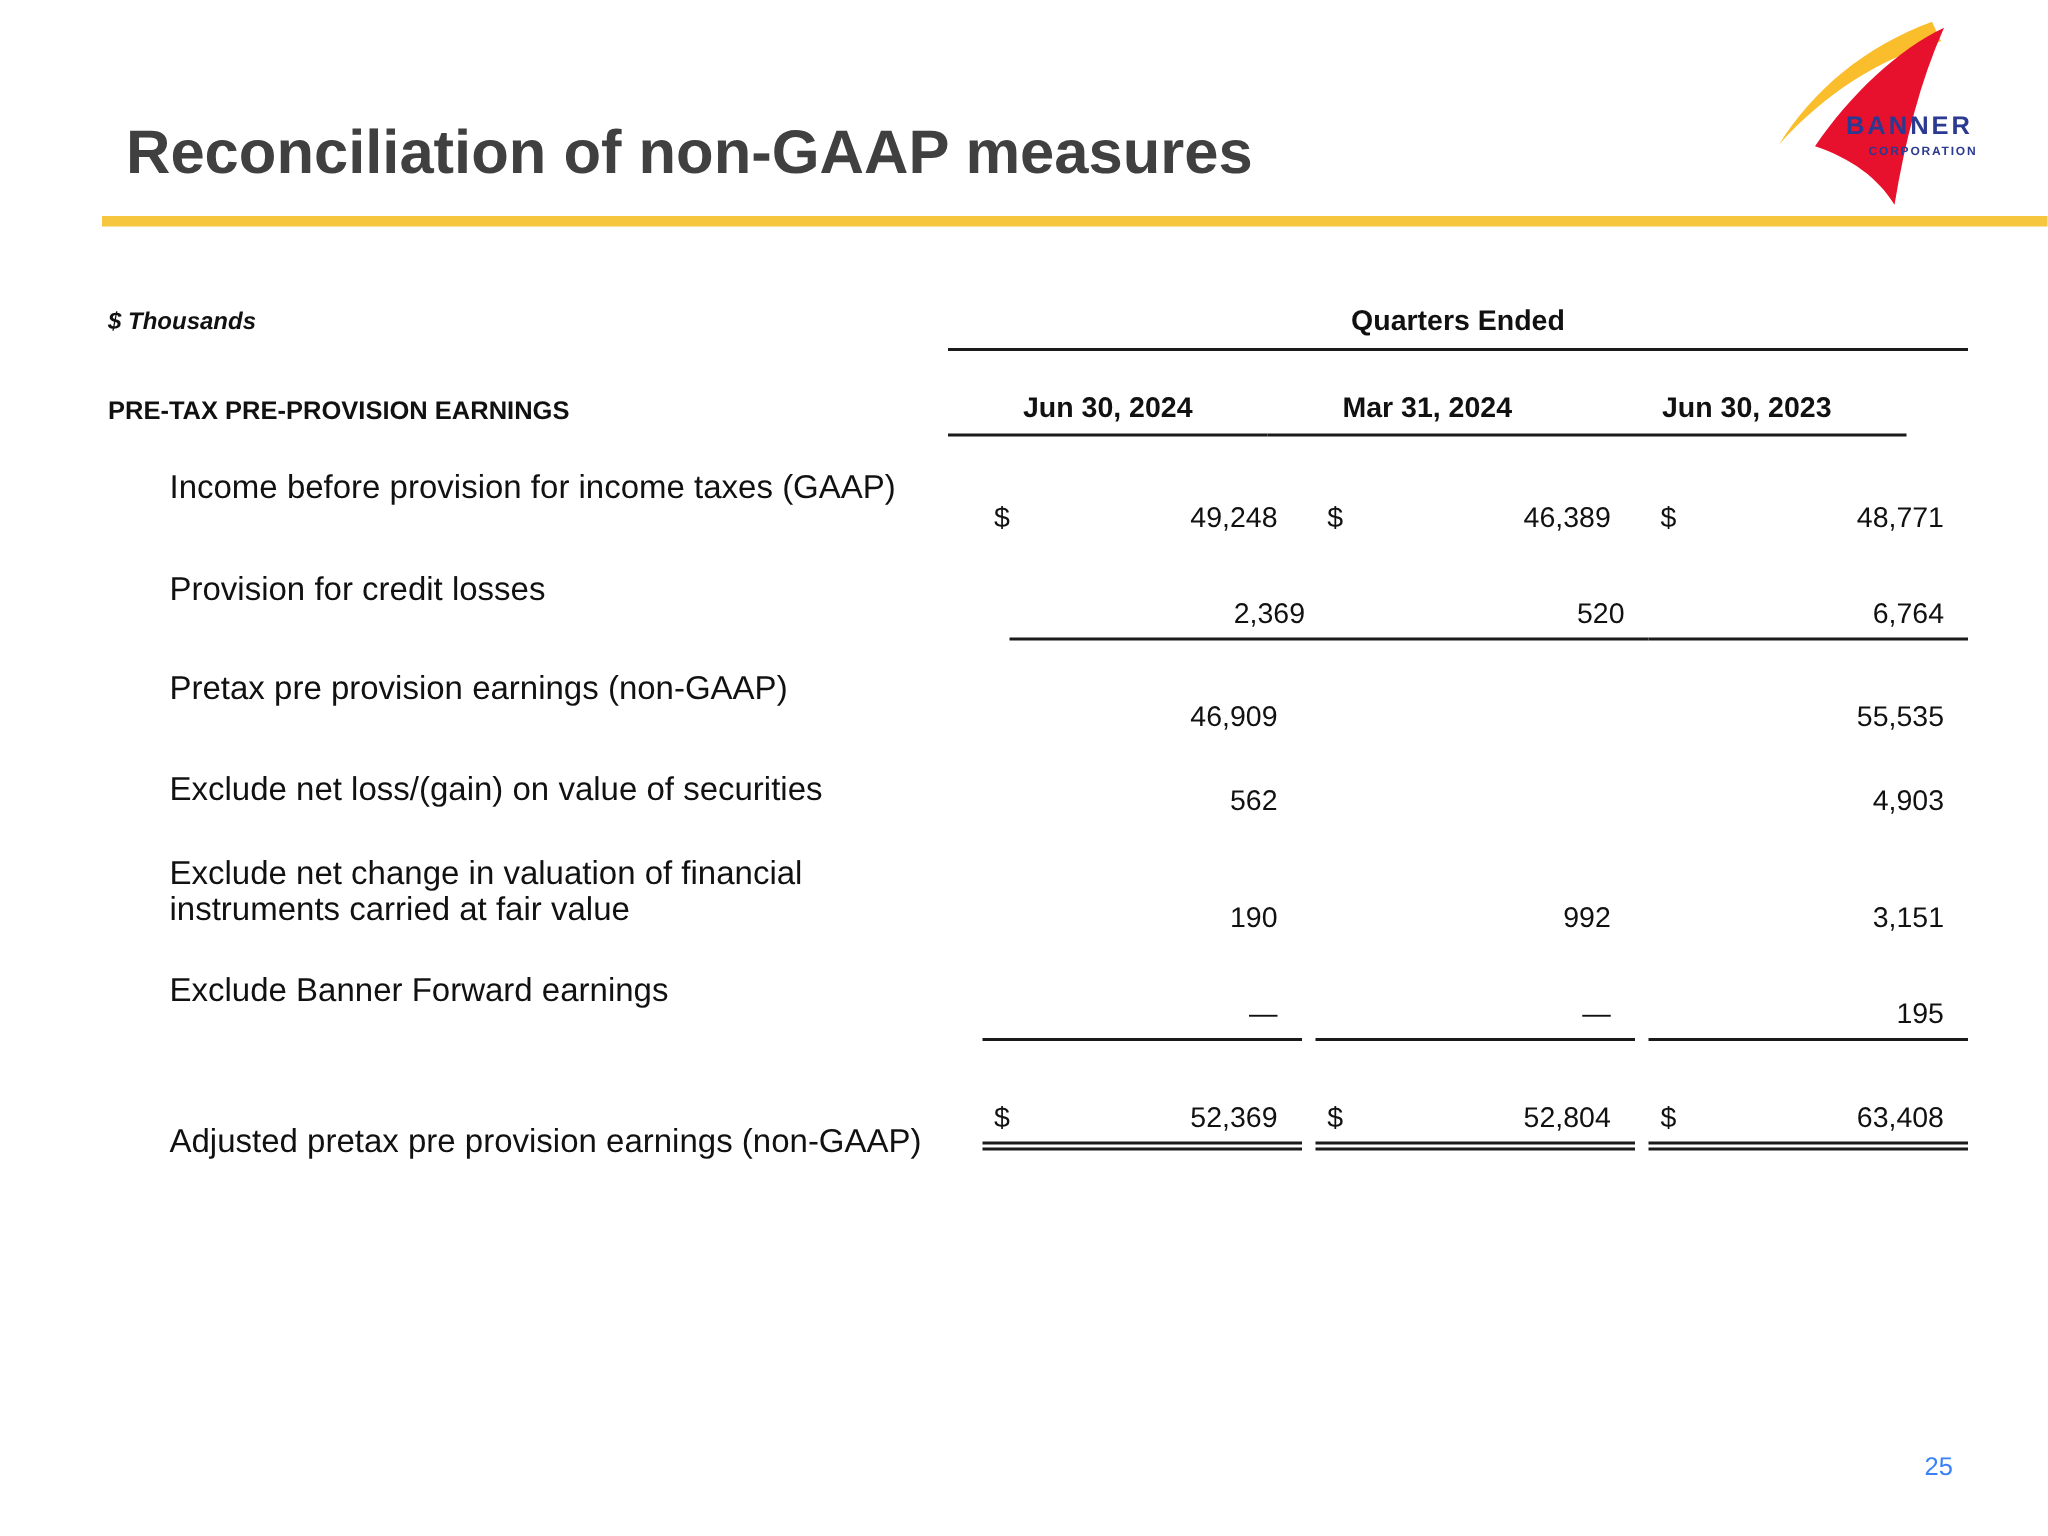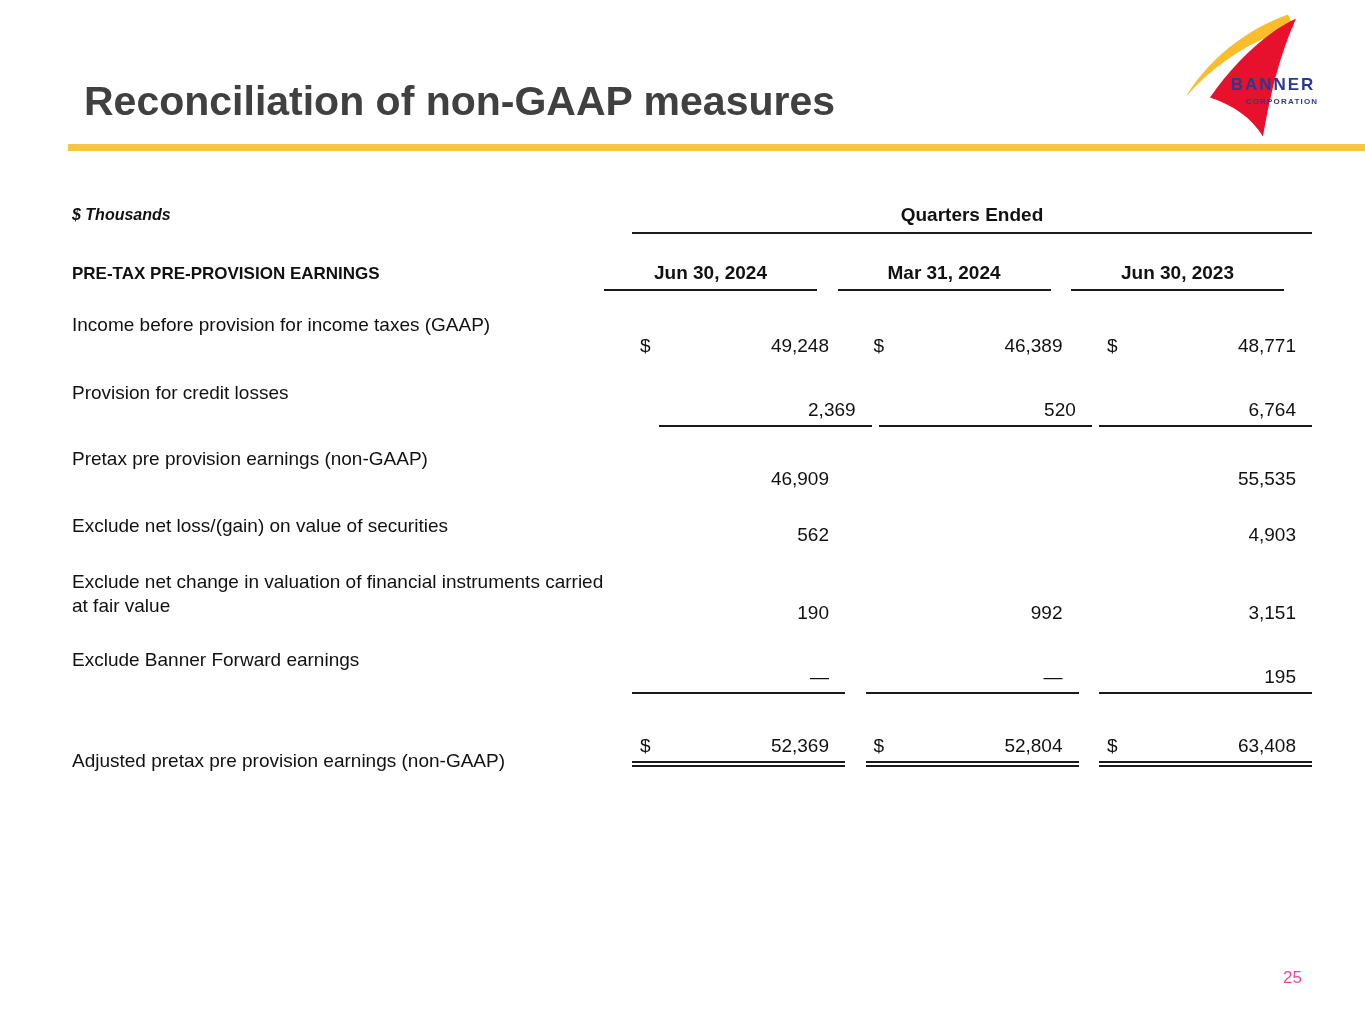--- a/index.html
+++ b/index.html
@@ -20,51 +20,51 @@
   
   .logo{position:absolute;left:1180px;top:6px;width:150px;height:136px;}
 
   
   .units{position:absolute;left:72px;top:206px;font-size:16px;font-weight:700;font-style:italic;}
   .qe{
     position:absolute;left:632px;top:204px;width:680px;text-align:center;
     font-size:19px;font-weight:700;border-bottom:2px solid #1a1a1a;padding-bottom:6px;
   }
   .section-header{position:absolute;left:72px;top:264px;font-size:17px;font-weight:700;}
-  .col-headers{position:absolute;left:604px;top:262px;width:680px;display:flex;justify-content:space-between;}
+  .col-headers{position:absolute;left:632px;top:262px;width:680px;display:flex;justify-content:flex-start;}
   .col-headers .col{
     width:213px;text-align:center;font-size:19px;font-weight:700;
     border-bottom:2px solid #1a1a1a;padding-bottom:5px;
   }
 
   
   .rows{position:absolute;left:72px;top:303px;width:1240px;}
   .row{display:flex;align-items:stretch;}
-  .row .label{width:548px;padding-top:10px;font-size:19px;line-height:24px;}
+  .row .label{width:548px;padding-top:10px;font-size:22px;line-height:24px;margin-left:41px;}
   .row .vals{width:680px;margin-left:12px;display:flex;justify-content:space-between;}
   .cell{
     width:213px;box-sizing:border-box;display:flex;justify-content:flex-end;align-items:flex-end;
     padding:0 16px 4px 8px;margin-bottom:10px;font-size:19px;
   }
   .cell .cur{margin-right:auto;}
   .r0{height:68px;}
   .r1{height:66px;gap:48px;}
   .r2{height:67px;}
   .r3{height:56px;}
   .r4{height:78px;}
   .r5{height:66px;}
   .r6{height:69px;align-items:flex-end;}
   .u .cell{border-bottom:2px solid #1a1a1a;}
   .uu .cell{border-bottom:2px solid #1a1a1a;position:relative;}
   .uu .cell::after{
     content:"";position:absolute;left:0;right:0;bottom:-6px;border-top:2px solid #1a1a1a;
   }
 
   
-  .page-number{position:absolute;right:63px;top:968px;font-size:17px;color:#ec4899;}
+  .page-number{position:absolute;right:63px;top:968px;font-size:17px;color:#3b82f6;}
 </style>
 </head>
 <body>
 
 <div class="slide">
 
   <div class="title">Reconciliation of non-GAAP measures</div>
 
   <div class="gold-rule"></div>
 

